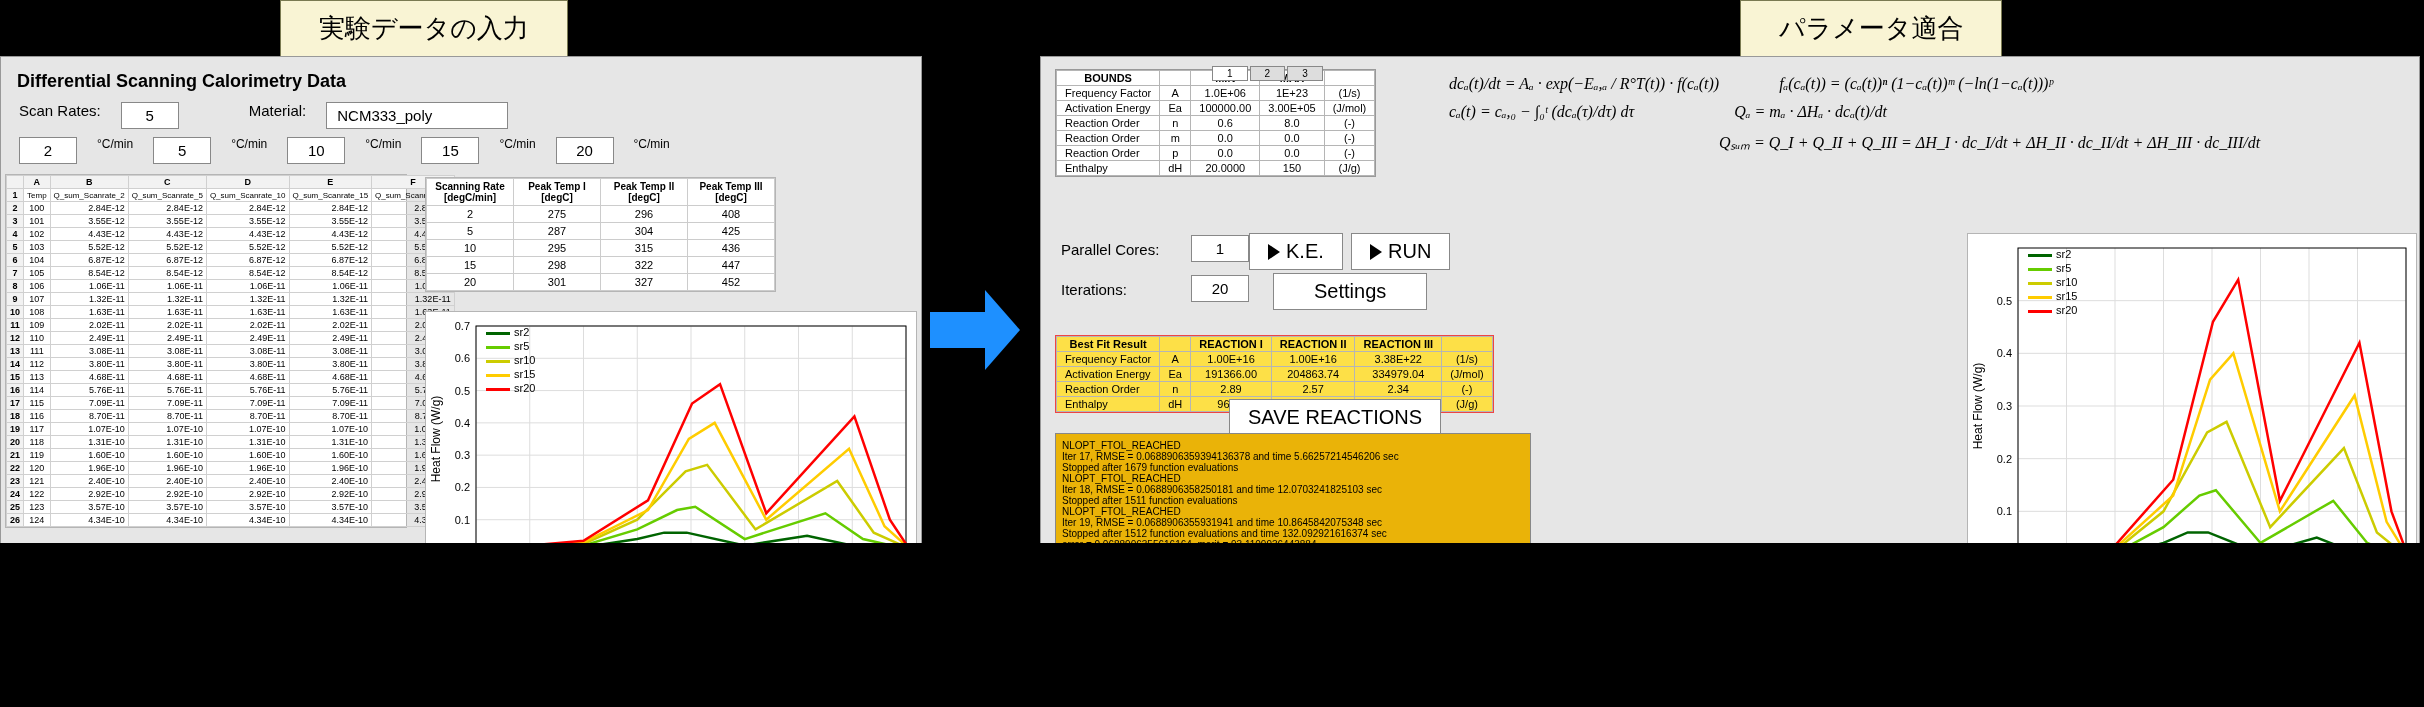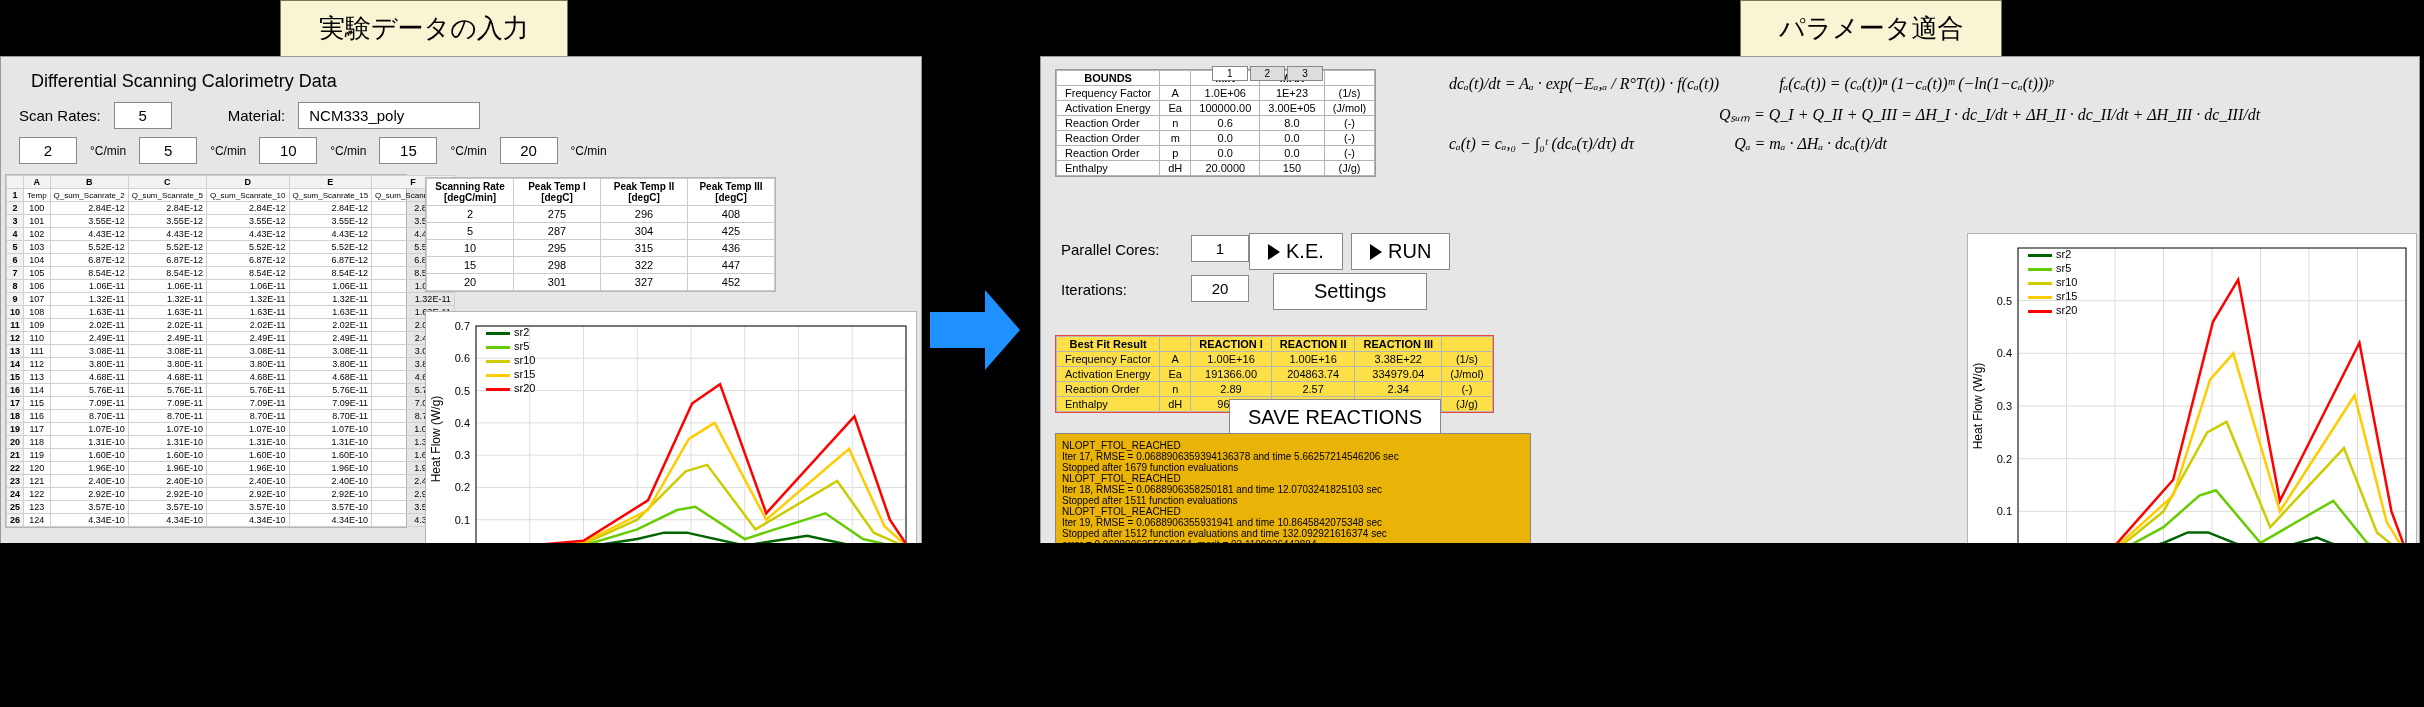--- a/index.html
+++ b/index.html
@@ -8,22 +8,22 @@
   .banner.left{left:280px;top:0}
   .banner.right{left:1740px;top:0}
   .arrow{position:absolute;left:930px;top:290px;width:90px;height:80px}
   .arrow .shaft{position:absolute;left:0;top:22px;width:55px;height:36px;background:#1E90FF}
   .arrow .head{position:absolute;left:55px;top:0;width:0;height:0;border-top:40px solid transparent;border-bottom:40px solid transparent;border-left:35px solid #1E90FF}
 
   .panel{position:absolute;background:#E6E6E6;border:1px solid #999}
   .panel.left{left:0;top:56px;width:920px;height:650px}
   .panel.right{left:1040px;top:56px;width:1378px;height:650px}
 
-  .title{font-size:18px;font-weight:normal;padding:14px 30px 6px}
-  .row{display:flex;align-items:center;gap:13px;padding:4px 18px}
+  .title{font-size:18px;font-weight:bold;padding:14px 16px 6px}
+  .row{display:flex;gap:20px;padding:4px 18px}
   .lbl{font-size:15px}
   .inp{background:#fff;border:1px solid #888;padding:4px 10px;font-size:15px;min-width:36px;text-align:center}
   .rateunit{font-size:12px}
 
   .sheet{margin:6px 4px 0 4px;background:#fff;border:1px solid #b5b5b5;width:400px}
   .sheet table{border-collapse:collapse;width:100%;font-size:9px}
   .sheet th,.sheet td{border:1px solid #d0d0d0;padding:1px 3px;text-align:right;white-space:nowrap}
   .sheet th{background:#f2f2f2;text-align:center}
   .sheet td:first-child,.sheet th:first-child{background:#f2f2f2;text-align:center;width:20px}
   .sheet td:nth-child(2){text-align:center}
@@ -507,26 +507,26 @@
             </tr>
           </tbody>
         </table>
   </div>
 
   <div class="formulae">
     <div style="display:flex;gap:60px">
       <span>dcₐ(t)/dt = Aₐ · exp(−Eₐ,ₐ / R°T(t)) · f(cₐ(t))</span>
       <span>fₐ(cₐ(t)) = (cₐ(t))ⁿ (1−cₐ(t))ᵐ (−ln(1−cₐ(t)))ᵖ</span>
     </div>
-    <div style="margin-top:10px;padding-left:270px">
-      <span>Qₛᵤₘ = Q_I + Q_II + Q_III = ΔH_I · dc_I/dt + ΔH_II · dc_II/dt + ΔH_III · dc_III/dt</span>
-    </div>
     <div style="display:flex;gap:100px;margin-top:10px">
       <span>cₐ(t) = cₐ,₀ − ∫₀ᵗ (dcₐ(τ)/dτ) dτ</span>
       <span>Qₐ = mₐ · ΔHₐ · dcₐ(t)/dt</span>
+    </div>
+    <div style="margin-top:10px;padding-left:270px">
+      <span>Qₛᵤₘ = Q_I + Q_II + Q_III = ΔH_I · dc_I/dt + ΔH_II · dc_II/dt + ΔH_III · dc_III/dt</span>
     </div>
   </div>
 
   <div class="fitlbl" style="left:20px;top:184px">Parallel Cores:</div>
   <div class="inp" style="position:absolute;left:150px;top:178px">1</div>
   <div class="btn" style="position:absolute;left:208px;top:176px">
         <span class="play"></span>
         <span>K.E.</span>
       </div>
   <div class="btn" style="position:absolute;left:310px;top:176px">

